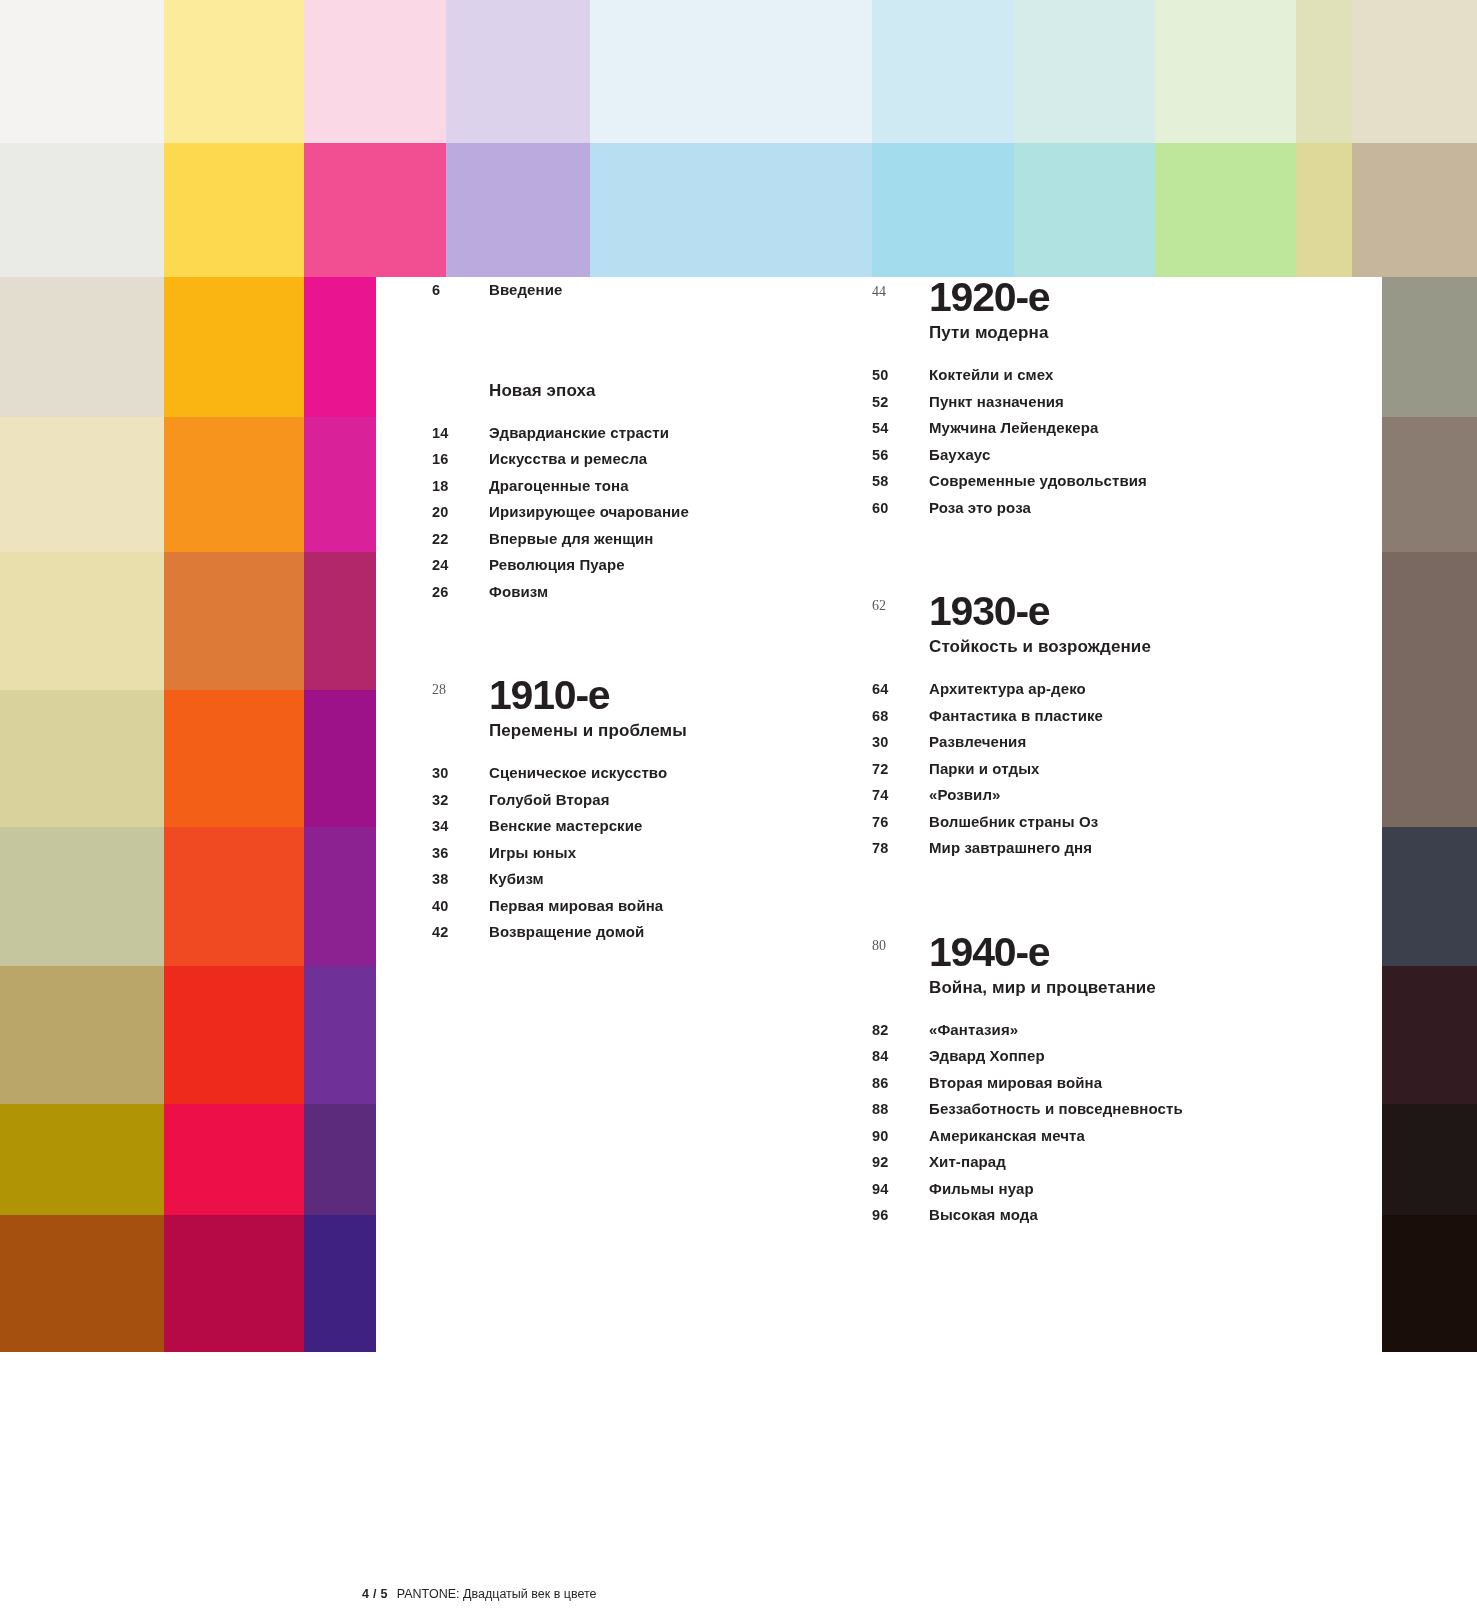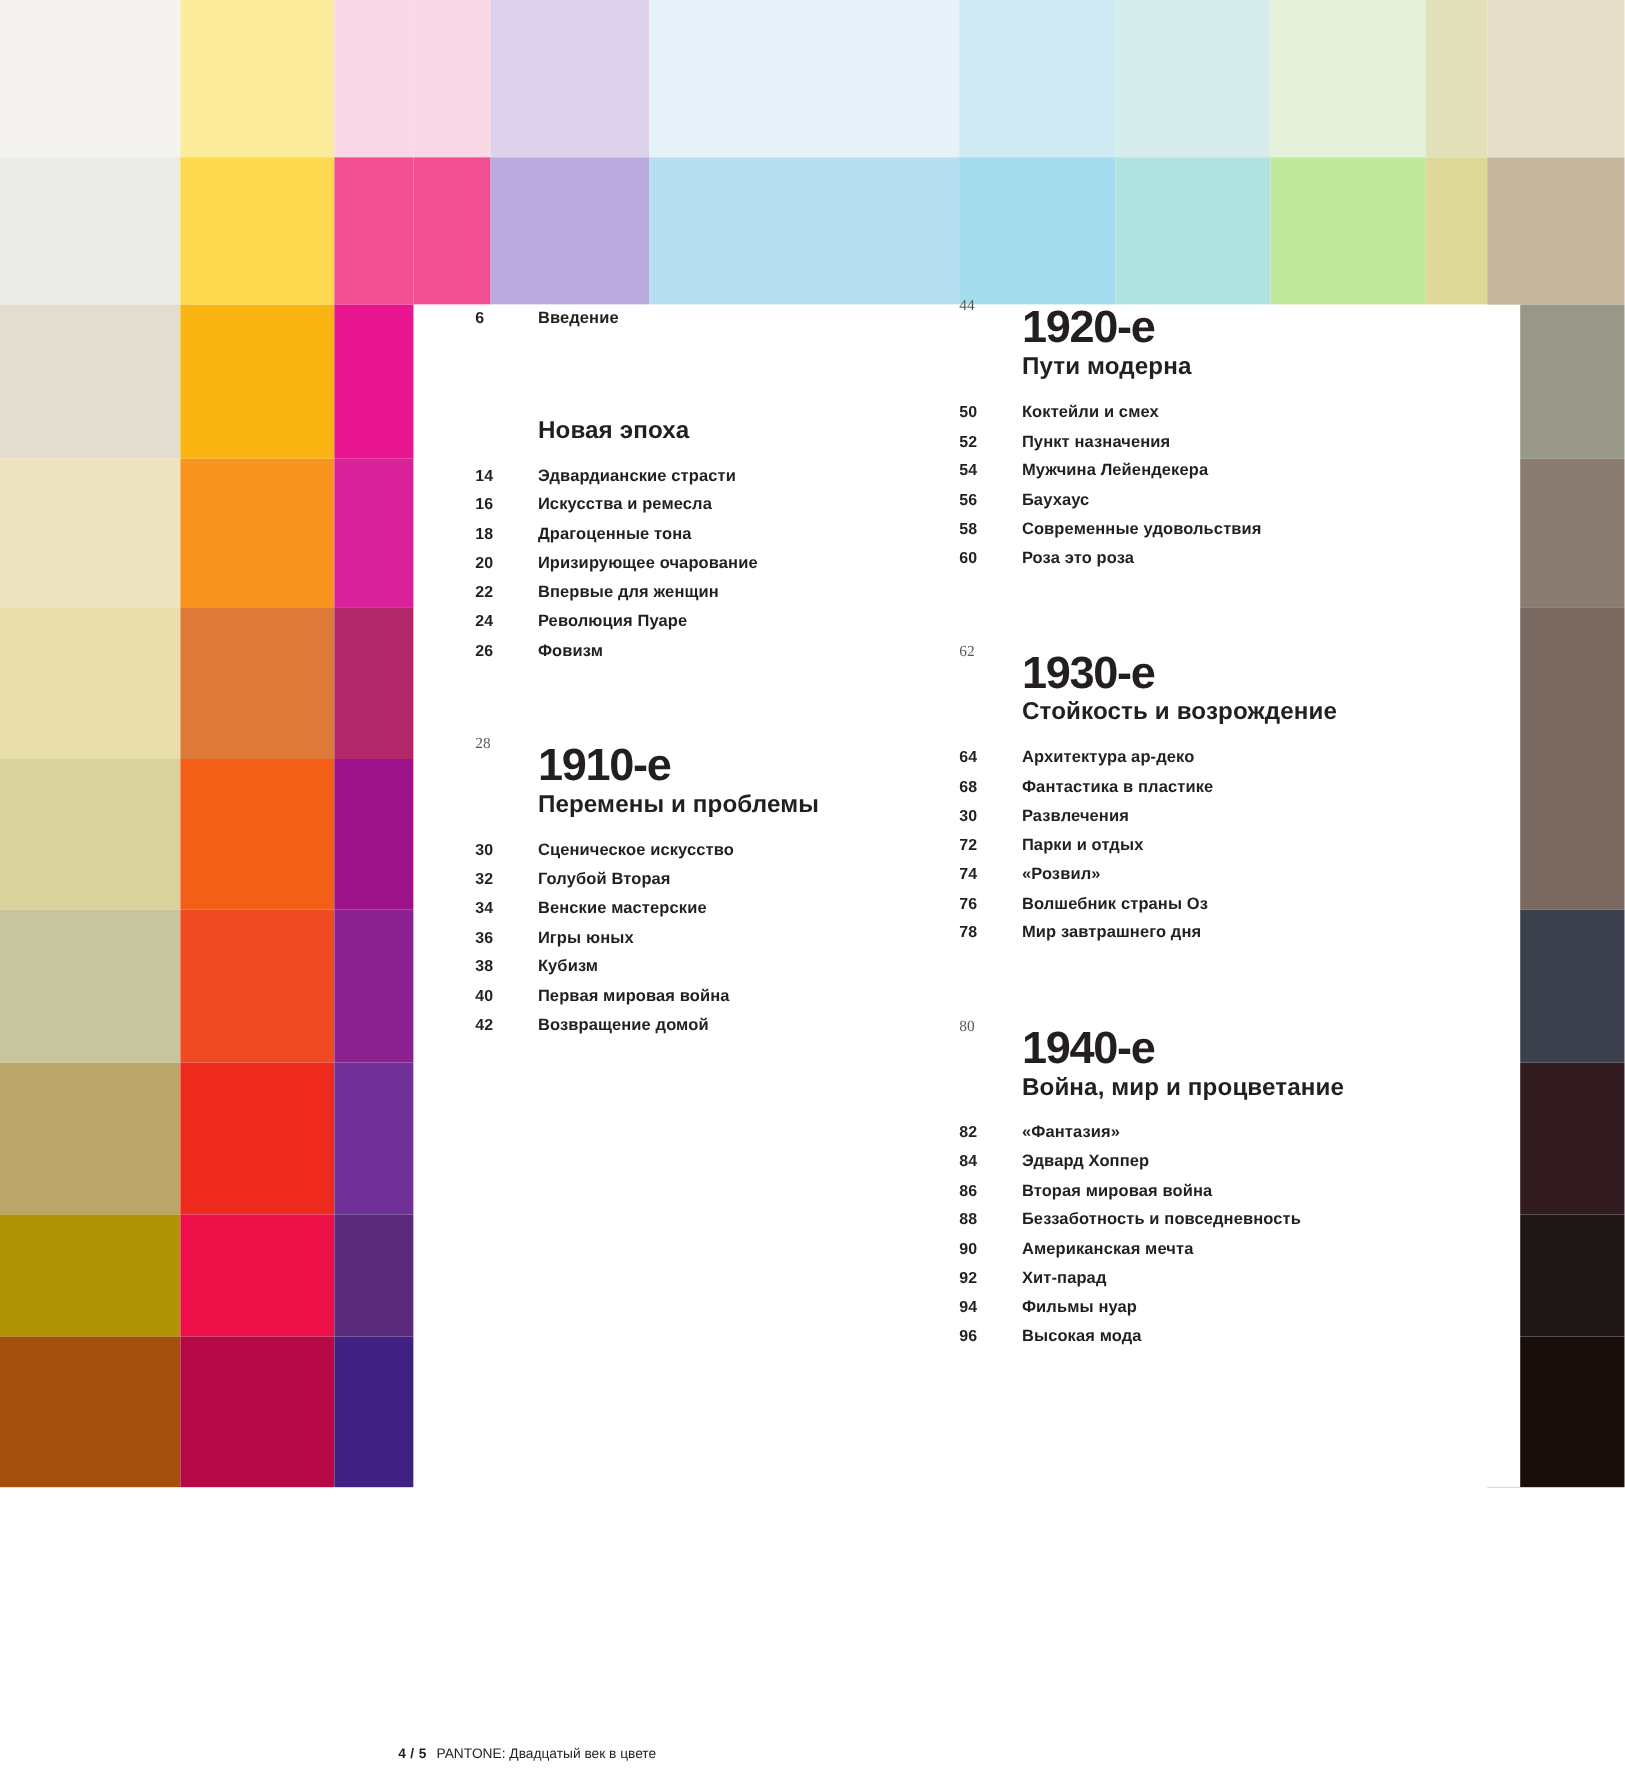--- a/index.html
+++ b/index.html
@@ -61,21 +61,21 @@
   }
   .entry .ttl {
     font-size: 15px;
     font-weight: bold;
     color: #231f20;
     letter-spacing: 0.1px;
   }
 
   .decade {
     display: flex;
-    align-items: flex-start;
+    align-items: center;
     margin-bottom: 0;
   }
   .decade .pg {
     flex: 0 0 auto;
     width: 57px;
     font-size: 14px;
     font-weight: normal;
     font-family: "Liberation Serif", serif;
     color: #58595b;
     position: relative;
@@ -83,21 +83,21 @@
   }
   .decade .era {
     font-size: 41px;
     font-weight: bold;
     color: #231f20;
     letter-spacing: -1.2px;
     line-height: 41px;
   }
   .decade-sub {
     margin-left: 57px;
-    font-size: 22px;
+    font-size: 17px;
     font-weight: bold;
     color: #231f20;
     line-height: 30px;
     letter-spacing: 0.1px;
   }
 
   .gap-intro   { height: 72px; }
   .gap-list    { height: 14px; }
   .gap-section-lg { height: 70px; }
 

